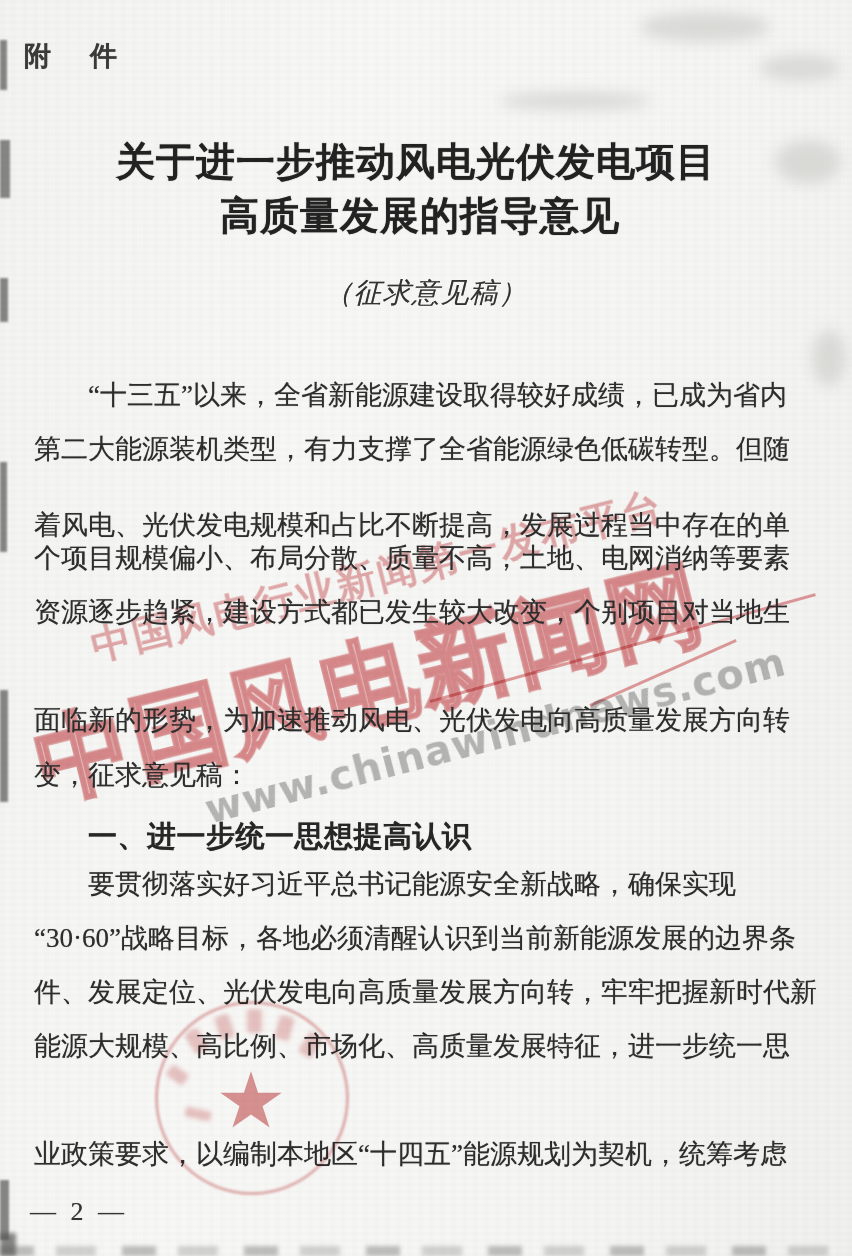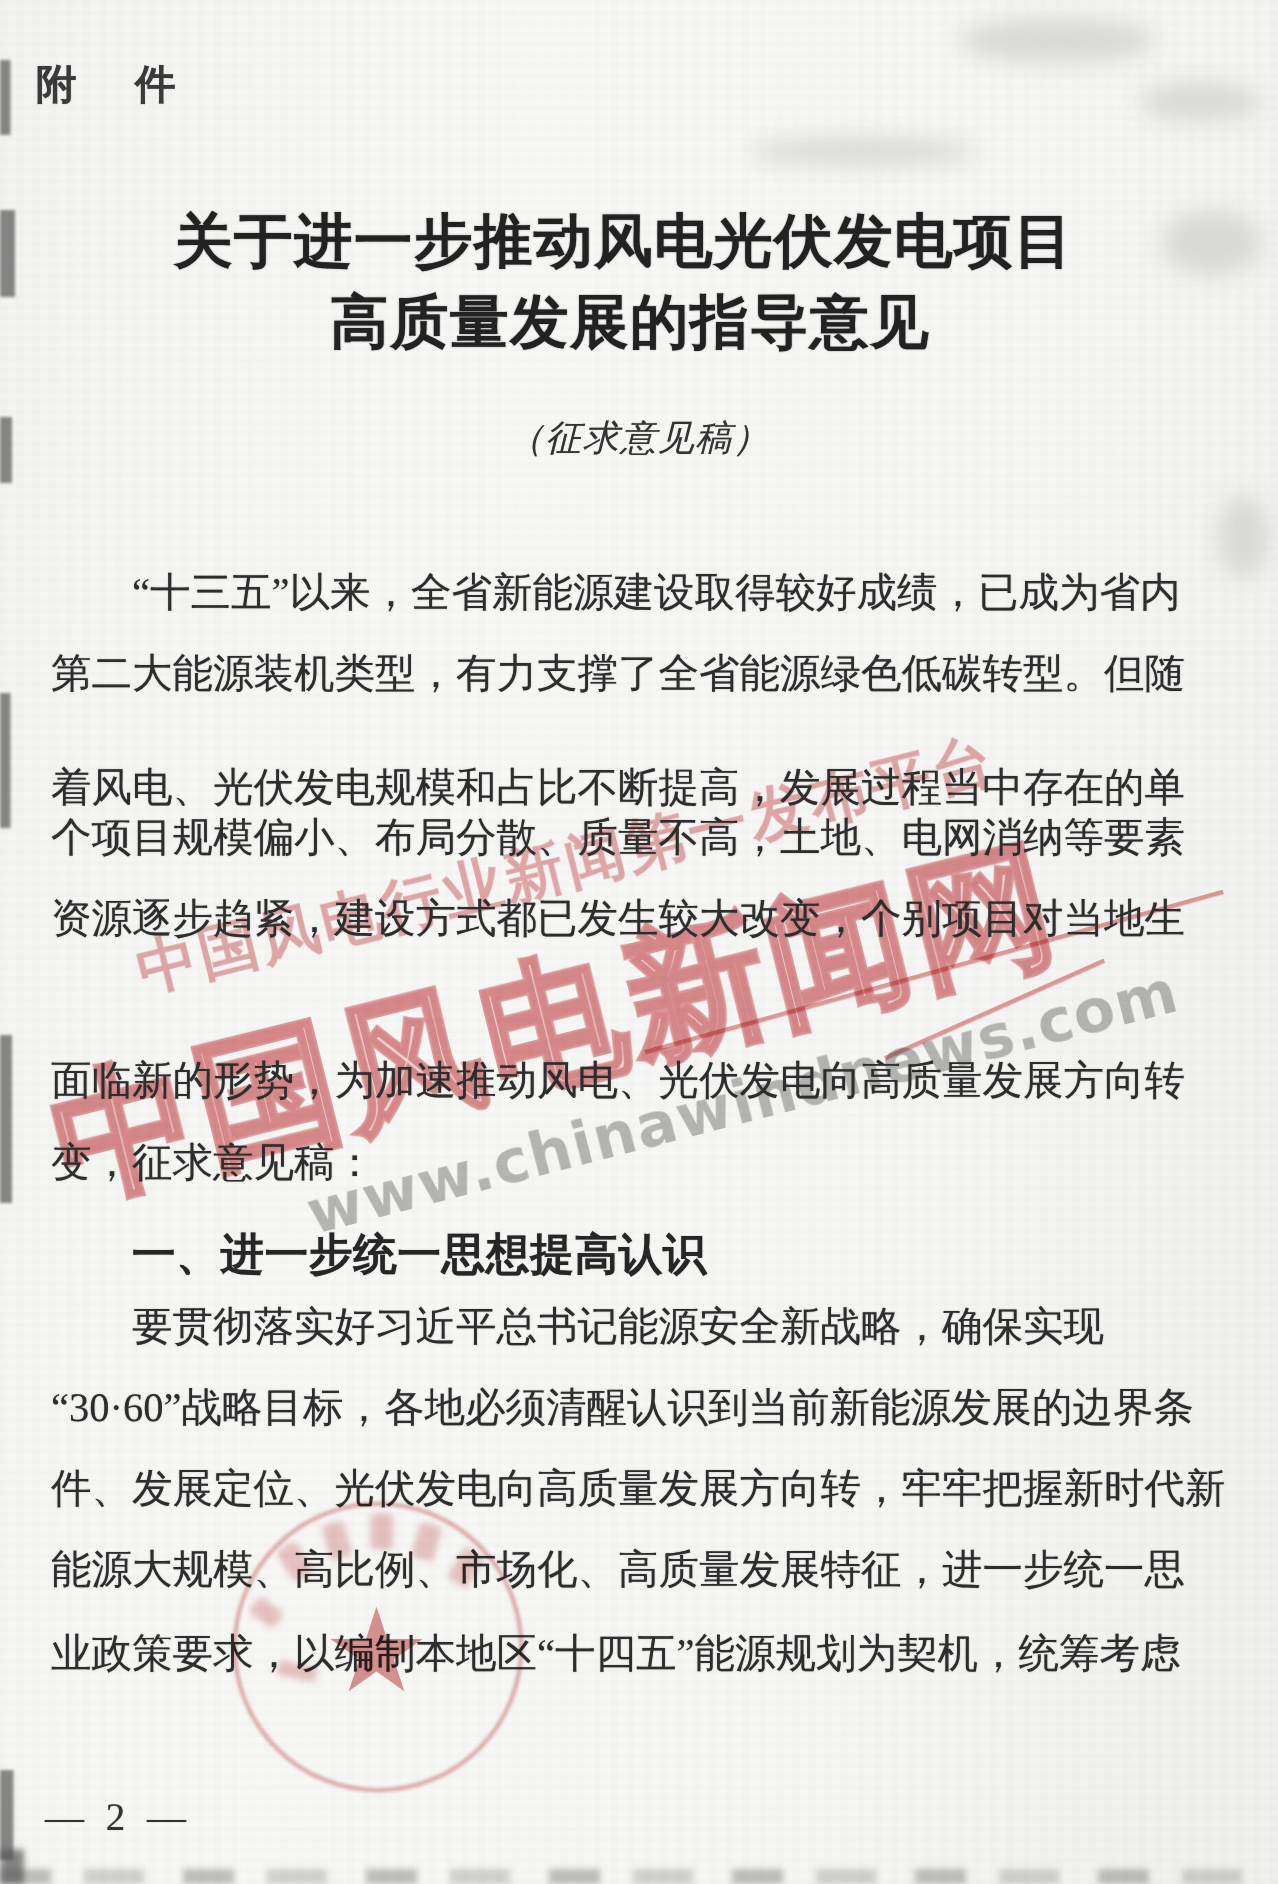--- a/index.html
+++ b/index.html
@@ -22,21 +22,21 @@
   }
   .title{
     position:absolute;left:0;width:100%;text-align:center;z-index:6;
     font-size:39px;font-weight:700;color:#222;letter-spacing:1px;
     text-shadow:0 0 1px rgba(30,30,30,.7);line-height:48px;
   }
   .title.l1{top:138px;margin-left:-10px;}
   .title.l2{top:192px;margin-left:-6px;}
   .subtitle{
     position:absolute;left:0;top:276px;width:100%;text-align:center;z-index:6;
-    font-size:24px;color:#333;font-style:italic;letter-spacing:1px;line-height:34px;
+    font-size:28px;color:#333;font-style:italic;letter-spacing:1px;line-height:34px;
     text-shadow:0 0 .6px rgba(50,50,50,.5);
   }
   .bline{
     position:absolute;left:34px;width:794px;z-index:6;
     font-size:27px;color:#2d2d2d;line-height:40px;white-space:nowrap;
     text-shadow:0 0 .8px rgba(45,45,45,.55);
   }
   .bline.indent{padding-left:54px;}
   .bheading{
     position:absolute;left:34px;width:794px;z-index:6;padding-left:54px;
@@ -137,21 +137,21 @@
   <div class="bline" style="top:592px">资源逐步趋紧，建设方式都已发生较大改变，个别项目对当地生</div>
   <div class="bline" style="top:700px">面临新的形势，为加速推动风电、光伏发电向高质量发展方向转</div>
   <div class="bline" style="top:755px">变，征求意见稿：</div>
 
   <div class="bheading" style="top:816px">一、进一步统一思想提高认识</div>
 
   <div class="bline indent" style="top:864px">要贯彻落实好习近平总书记能源安全新战略，确保实现</div>
   <div class="bline" style="top:918px">“30·60”战略目标，各地必须清醒认识到当前新能源发展的边界条</div>
   <div class="bline" style="top:972px">件、发展定位、光伏发电向高质量发展方向转，牢牢把握新时代新</div>
   <div class="bline" style="top:1026px">能源大规模、高比例、市场化、高质量发展特征，进一步统一思</div>
-  <div class="bline" style="top:1082px">业政策要求，以编制本地区“十四五”能源规划为契机，统筹考虑</div>
+  <div class="bline" style="top:1134px">业政策要求，以编制本地区“十四五”能源规划为契机，统筹考虑</div>
 
   <div class="pagenum">— 2 —</div>
 
   <div class="wm-tagline">中国风电行业新闻第一发布平台</div>
   <div class="wm-brand">中国风电新闻网</div>
   <div class="redline a"></div>
   <div class="redline b"></div>
 
   <div class="stamp">
     <div class="stamp-ring"></div>

